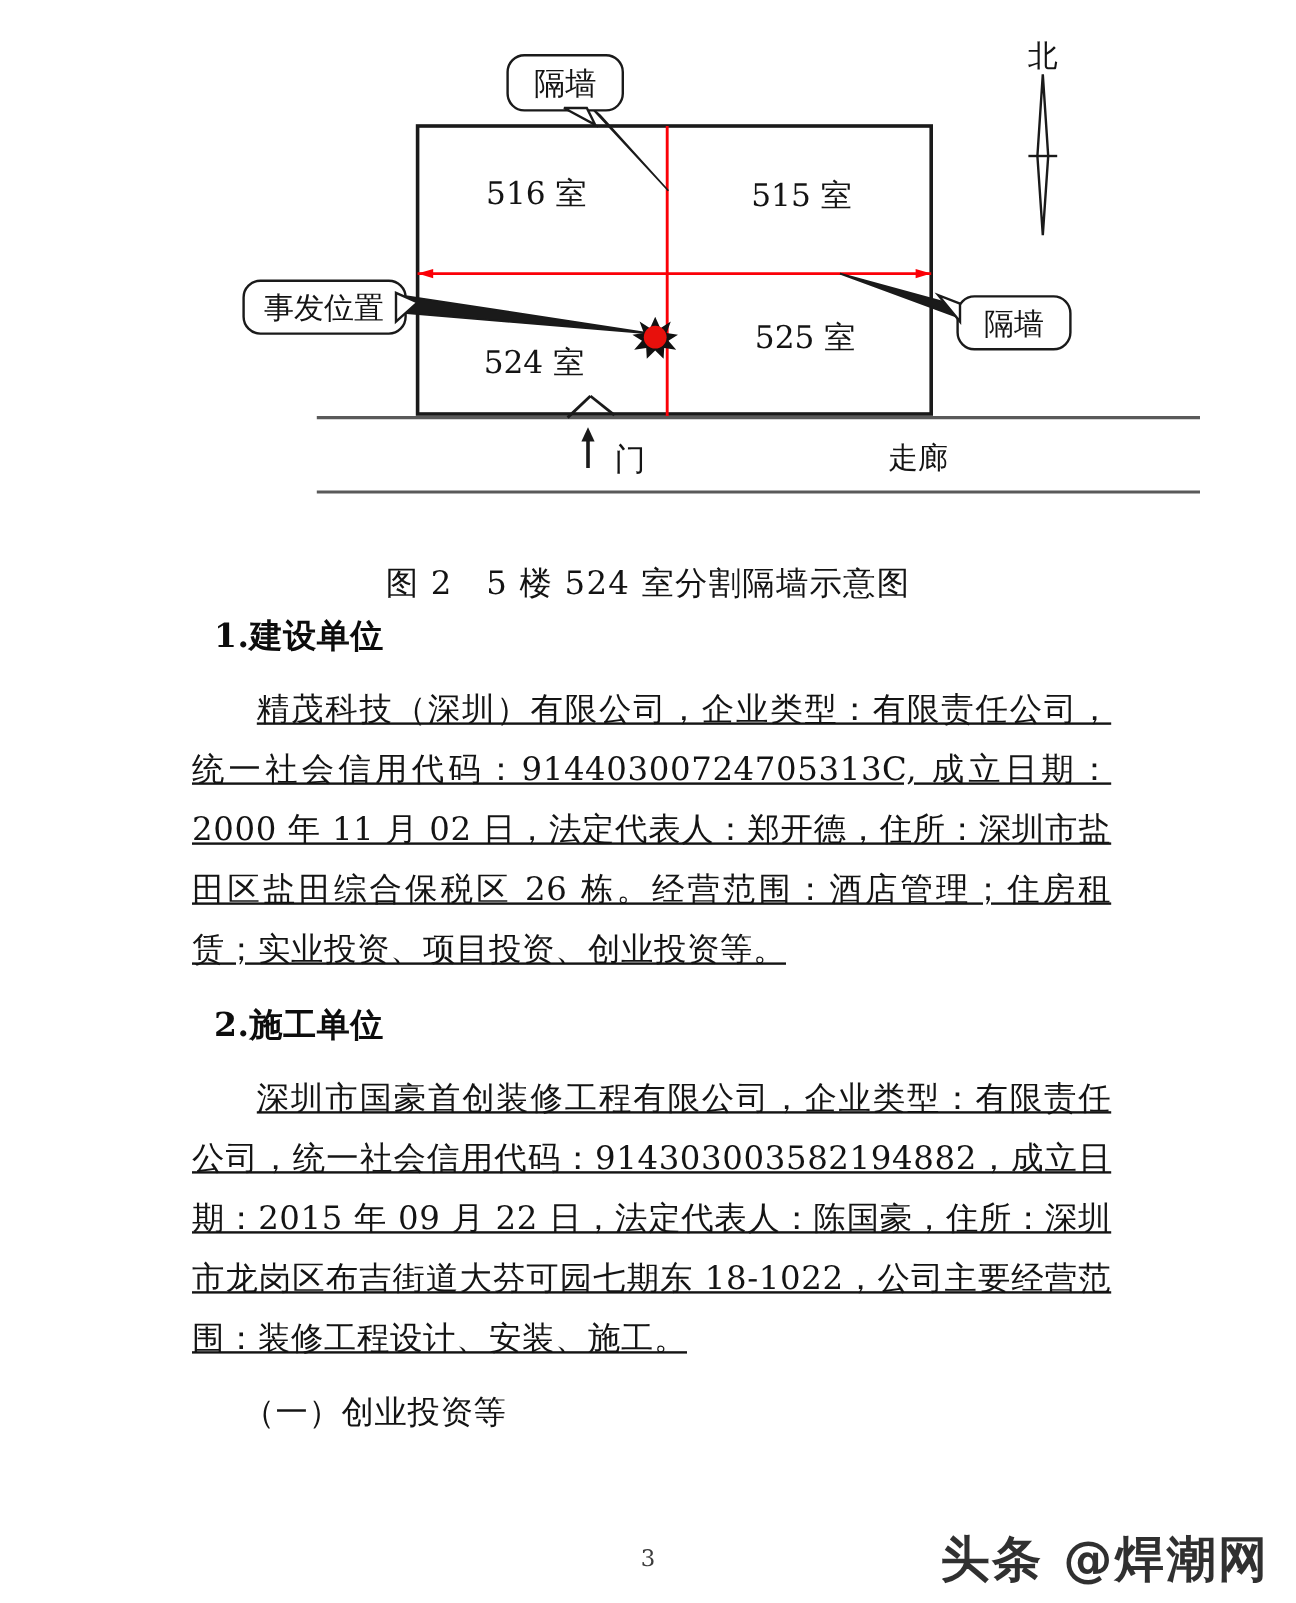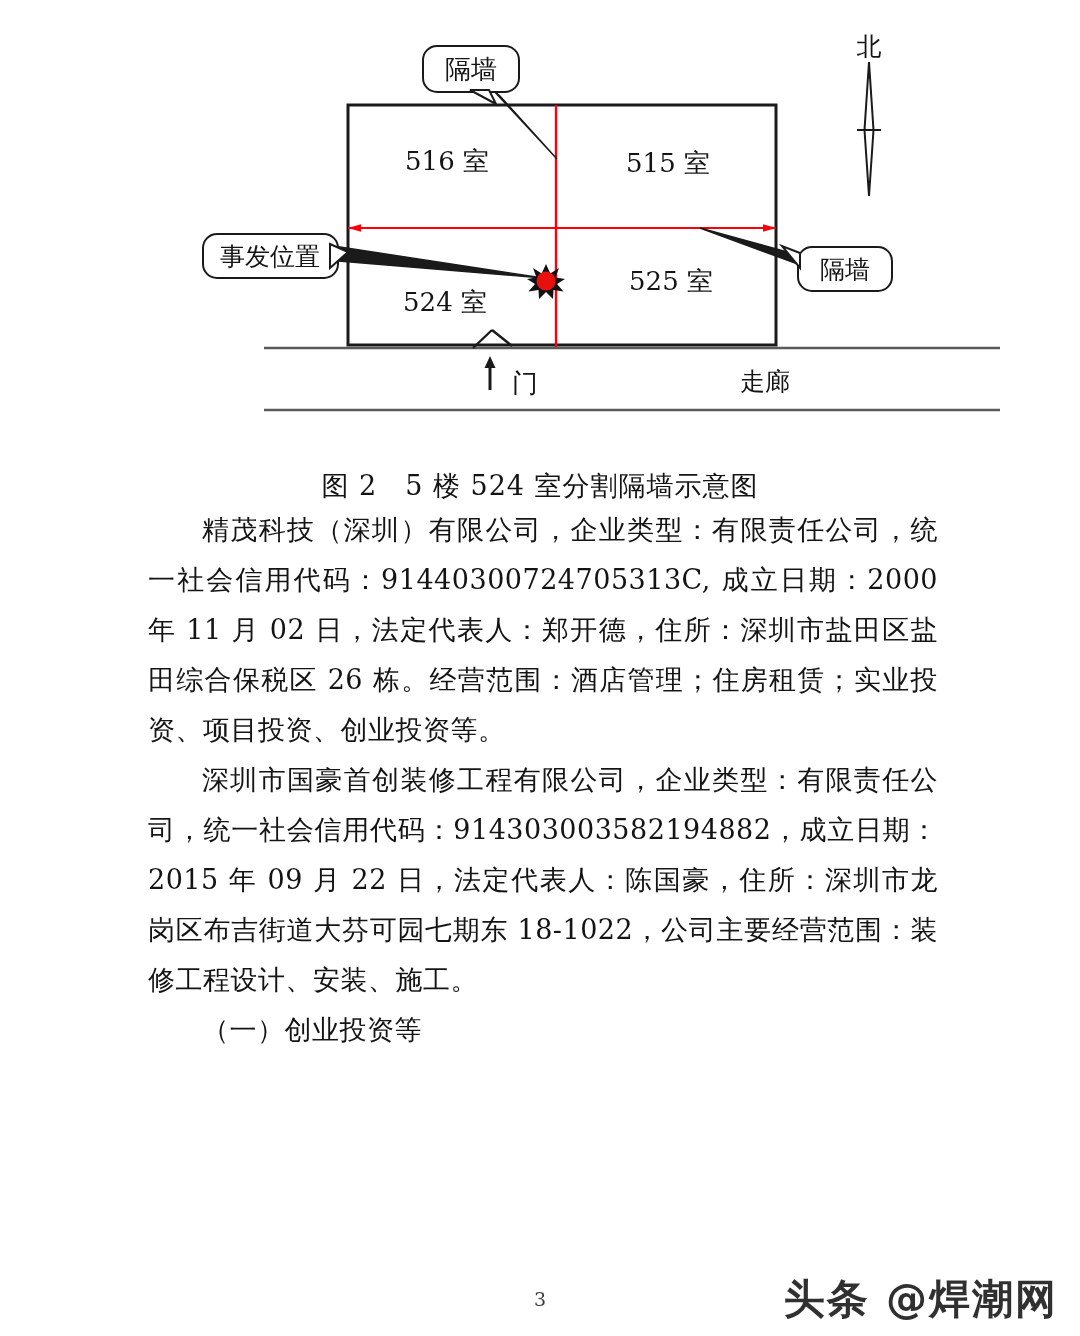--- a/index.html
+++ b/index.html
@@ -48,24 +48,25 @@
     position: absolute;
     left: 148px;
     top: 505px;
     width: 790px;
   }
   .para {
     font-size: 27px;
     line-height: 50px;
     letter-spacing: 0.5px;
     color: #141414;
-    margin: 0;
+    margin: 12px;
     text-align: justify;
     text-align-last: left;
     text-justify: inter-ideograph;
+    text-decoration: underline;
   }
   .para.indent {
     text-indent: 2em;
   }
   .heading {
     font-size: 27.5px;
     line-height: 50px;
     font-weight: 700;
     letter-spacing: 0.5px;
     color: #0d0d0d;
@@ -171,19 +172,21 @@
 
     <text class="cn" x="512" y="392" font-size="26" fill="#141414" font-family="DejaVu Serif, Liberation Serif, serif">门</text>
 
     <text class="cn" x="765" y="390" text-anchor="middle" font-size="25" fill="#141414" font-family="DejaVu Serif, Liberation Serif, serif">走廊</text>
   </svg>
 </div>
 
 <div id="figure-caption">图 2　5 楼 524 室分割隔墙示意图</div>
 
 <div id="doc-body">
+  <p class="heading indent1">1.建设单位</p>
   <p class="para indent">精茂科技（深圳）有限公司，企业类型：有限责任公司，统一社会信用代码：91440300724705313C, 成立日期：2000 年 11 月 02 日，法定代表人：郑开德，住所：深圳市盐田区盐田综合保税区 26 栋。经营范围：酒店管理；住房租赁；实业投资、项目投资、创业投资等。</p>
+  <p class="heading indent1">2.施工单位</p>
   <p class="para indent">深圳市国豪首创装修工程有限公司，企业类型：有限责任公司，统一社会信用代码：914303003582194882，成立日期：2015 年 09 月 22 日，法定代表人：陈国豪，住所：深圳市龙岗区布吉街道大芬可园七期东 18-1022，公司主要经营范围：装修工程设计、安装、施工。</p>
   <p class="sub-heading">（一）创业投资等</p>
 </div>
 
 <div id="page-number">3</div>
 <div id="watermark">头条 @焊潮网</div>
 
 </body></html>

